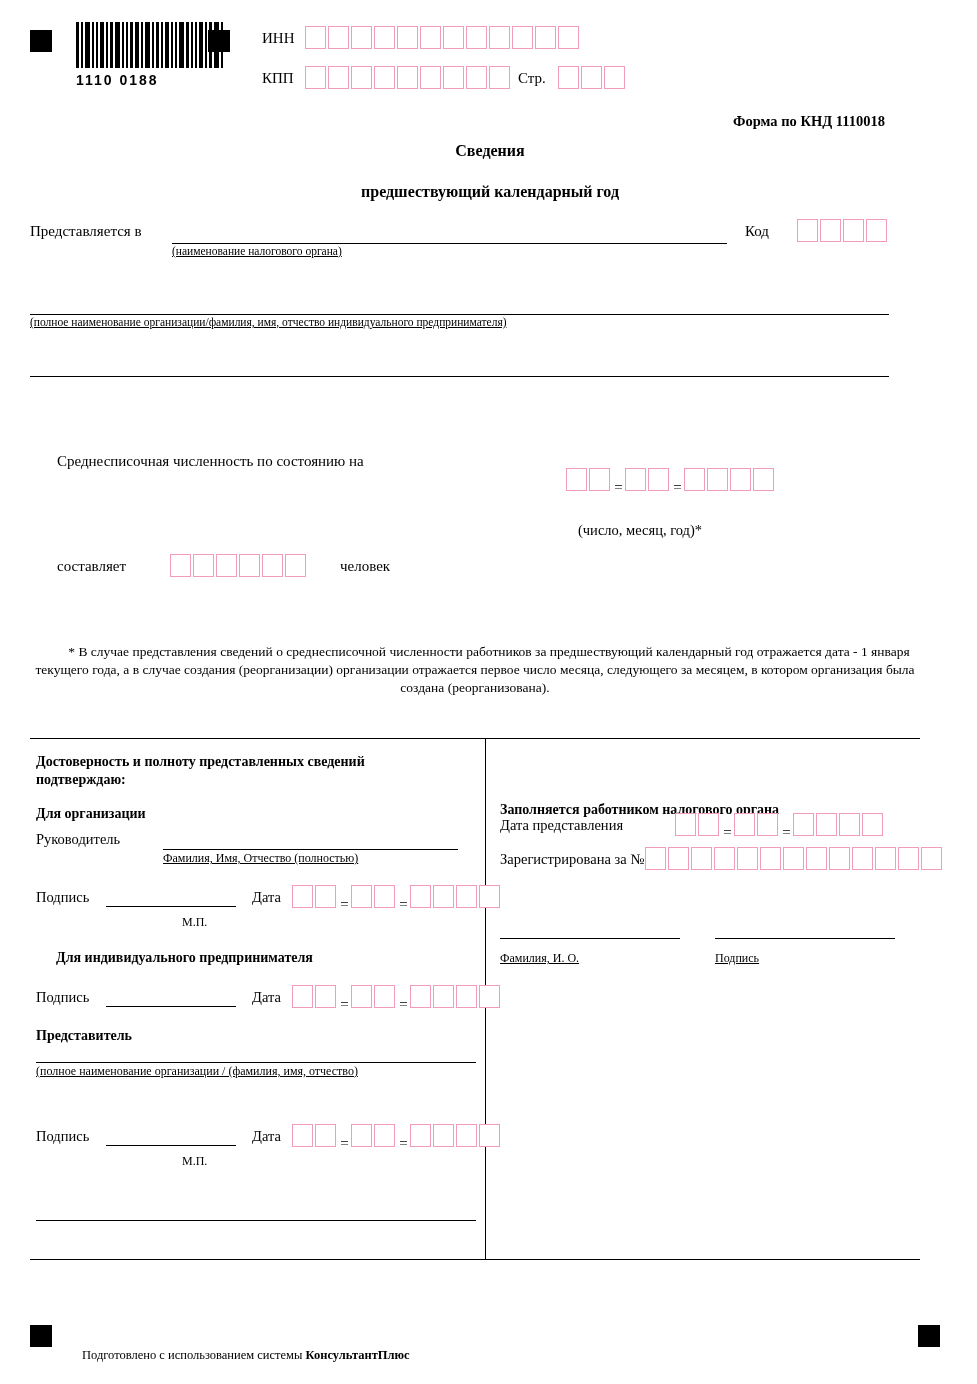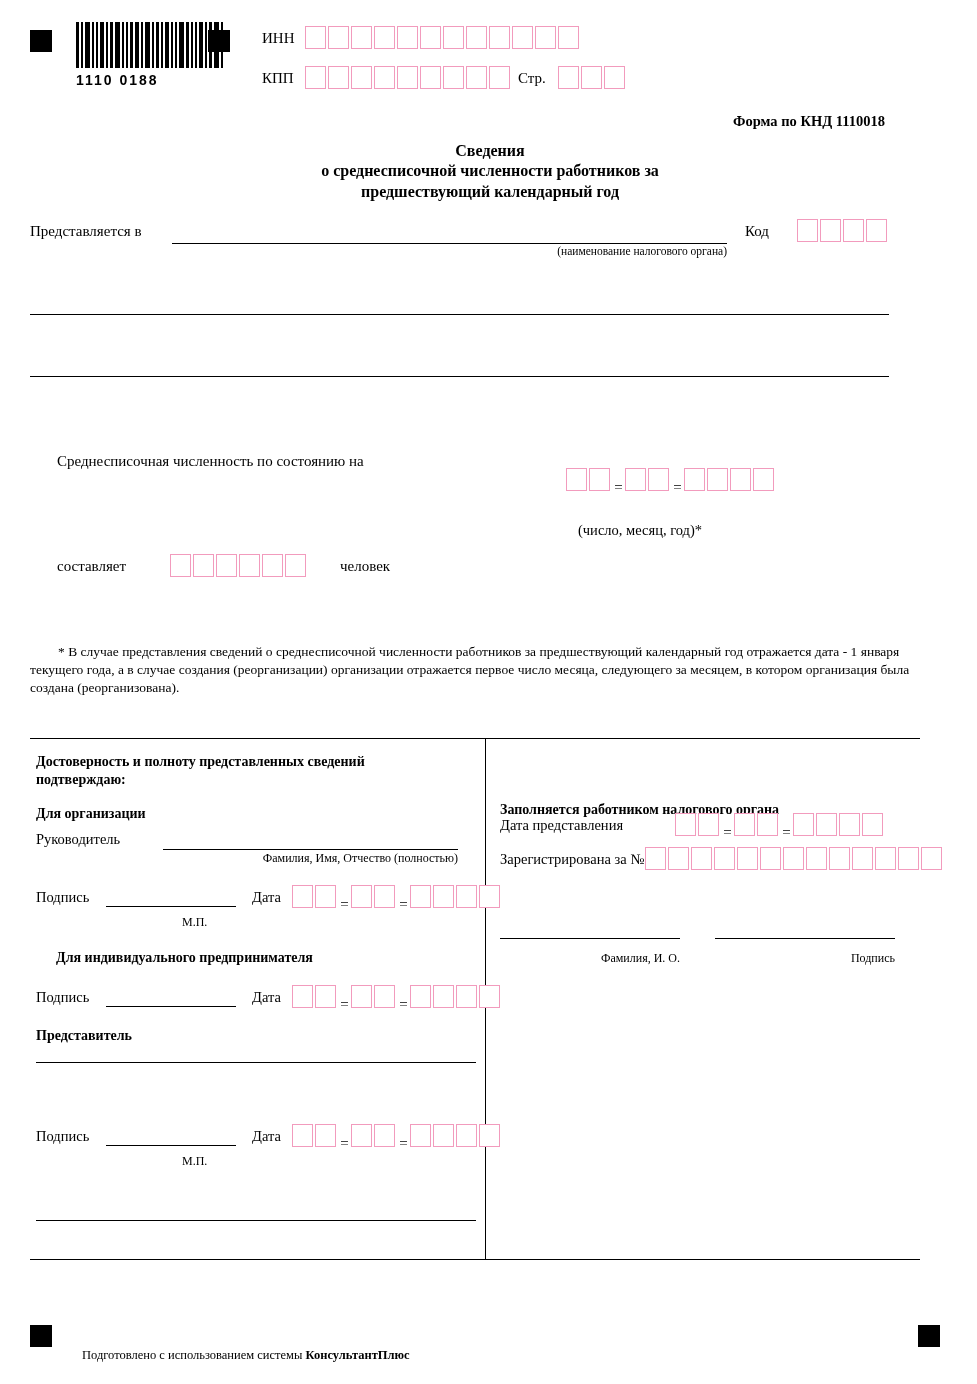--- a/index.html
+++ b/index.html
@@ -75,32 +75,33 @@
     font-style: normal;
   }
 
   .line {
     border-bottom: 1px solid #000;
   }
 
   .abs { position: absolute; }
 
   .bold { font-weight: bold; }
-  .center { text-align: right; }
+  .center { text-align: left; text-decoration: underline; }
 
   .title {
     font-weight: bold;
     font-size: 16px;
     text-align: center;
     line-height: 1.35;
   }
 
   .note {
     font-size: 13.5px;
     line-height: 1.35;
+    text-align: center;
   }
 
   
   .block {
     position: absolute;
     left: 30px;
     top: 738px;
     width: 890px;
     height: 520px;
     border-top: 1px solid #000;
@@ -206,36 +207,36 @@
   <div class="abs lbl" style="left:518px; top:70px;">Стр.</div>
   <div class="abs cells" style="left:558px; top:66px;">
     <div class="cell"></div>
       <div class="cell"></div>
       <div class="cell"></div>
   </div>
 
   <div class="abs bold" style="left:733px; top:113px; font-size:14.5px;">Форма по КНД 1110018</div>
 
   <div class="abs title" style="left:230px; top:140px; width:520px;">Сведения</div>
-  <div class="abs title" style="left:230px; top:160px; width:520px;">о среднесписочной численности работников за</div>
   <div class="abs title" style="left:230px; top:181px; width:520px;">предшествующий календарный год</div>
 
   <div class="abs lbl" style="left:30px; top:223px;">Представляется в</div>
   <div class="abs line" style="left:172px; top:242px; width:555px; height:1px;"></div>
   <div class="abs small-it center" style="left:172px; top:245px; width:555px;">(наименование налогового органа)</div>
 
   <div class="abs lbl" style="left:745px; top:223px;">Код</div>
   <div class="abs cells" style="left:797px; top:219px;">
     <div class="cell"></div>
       <div class="cell"></div>
       <div class="cell"></div>
       <div class="cell"></div>
   </div>
 
   <div class="abs line" style="left:30px; top:313px; width:859px; height:1px;"></div>
+  <div class="abs small-it center" style="left:30px; top:316px; width:859px;">(полное наименование организации/фамилия, имя, отчество индивидуального предпринимателя)</div>
   <div class="abs line" style="left:30px; top:375px; width:859px; height:1px;"></div>
 
   <div class="abs lbl" style="left:57px; top:453px;">Среднесписочная численность по состоянию на</div>
 
   <div class="abs" style="left:566px; top:468px;">
     <span class="cells">
       <span class="cell"></span>
         <span class="cell"></span>
     </span><span class="dot-sep">=</span><span class="cells">
       <span class="cell"></span>
@@ -308,20 +309,21 @@
         </span><span class="dot-sep">=</span><span class="cells">
           <span class="cell"></span>
           <span class="cell"></span>
           <span class="cell"></span>
           <span class="cell"></span>
         </span>
     </div>
 
     <div class="abs b-head" style="left:6px; top:288px;">Представитель</div>
     <div class="abs line" style="left:6px; top:322px; width:440px; height:1px;"></div>
+    <div class="abs b-small center" style="left:6px; top:325px; width:440px;">(полное наименование организации / (фамилия, имя, отчество)</div>
 
     <div class="abs b-txt" style="left:6px; top:389px;">Подпись</div>
     <div class="abs line" style="left:76px; top:405px; width:130px; height:1px;"></div>
     <div class="abs b-txt" style="left:222px; top:389px;">Дата</div>
     <div class="abs" style="left:262px; top:385px;">
       <span class="cells">
           <span class="cell"></span>
           <span class="cell"></span>
         </span><span class="dot-sep">=</span><span class="cells">
           <span class="cell"></span>

